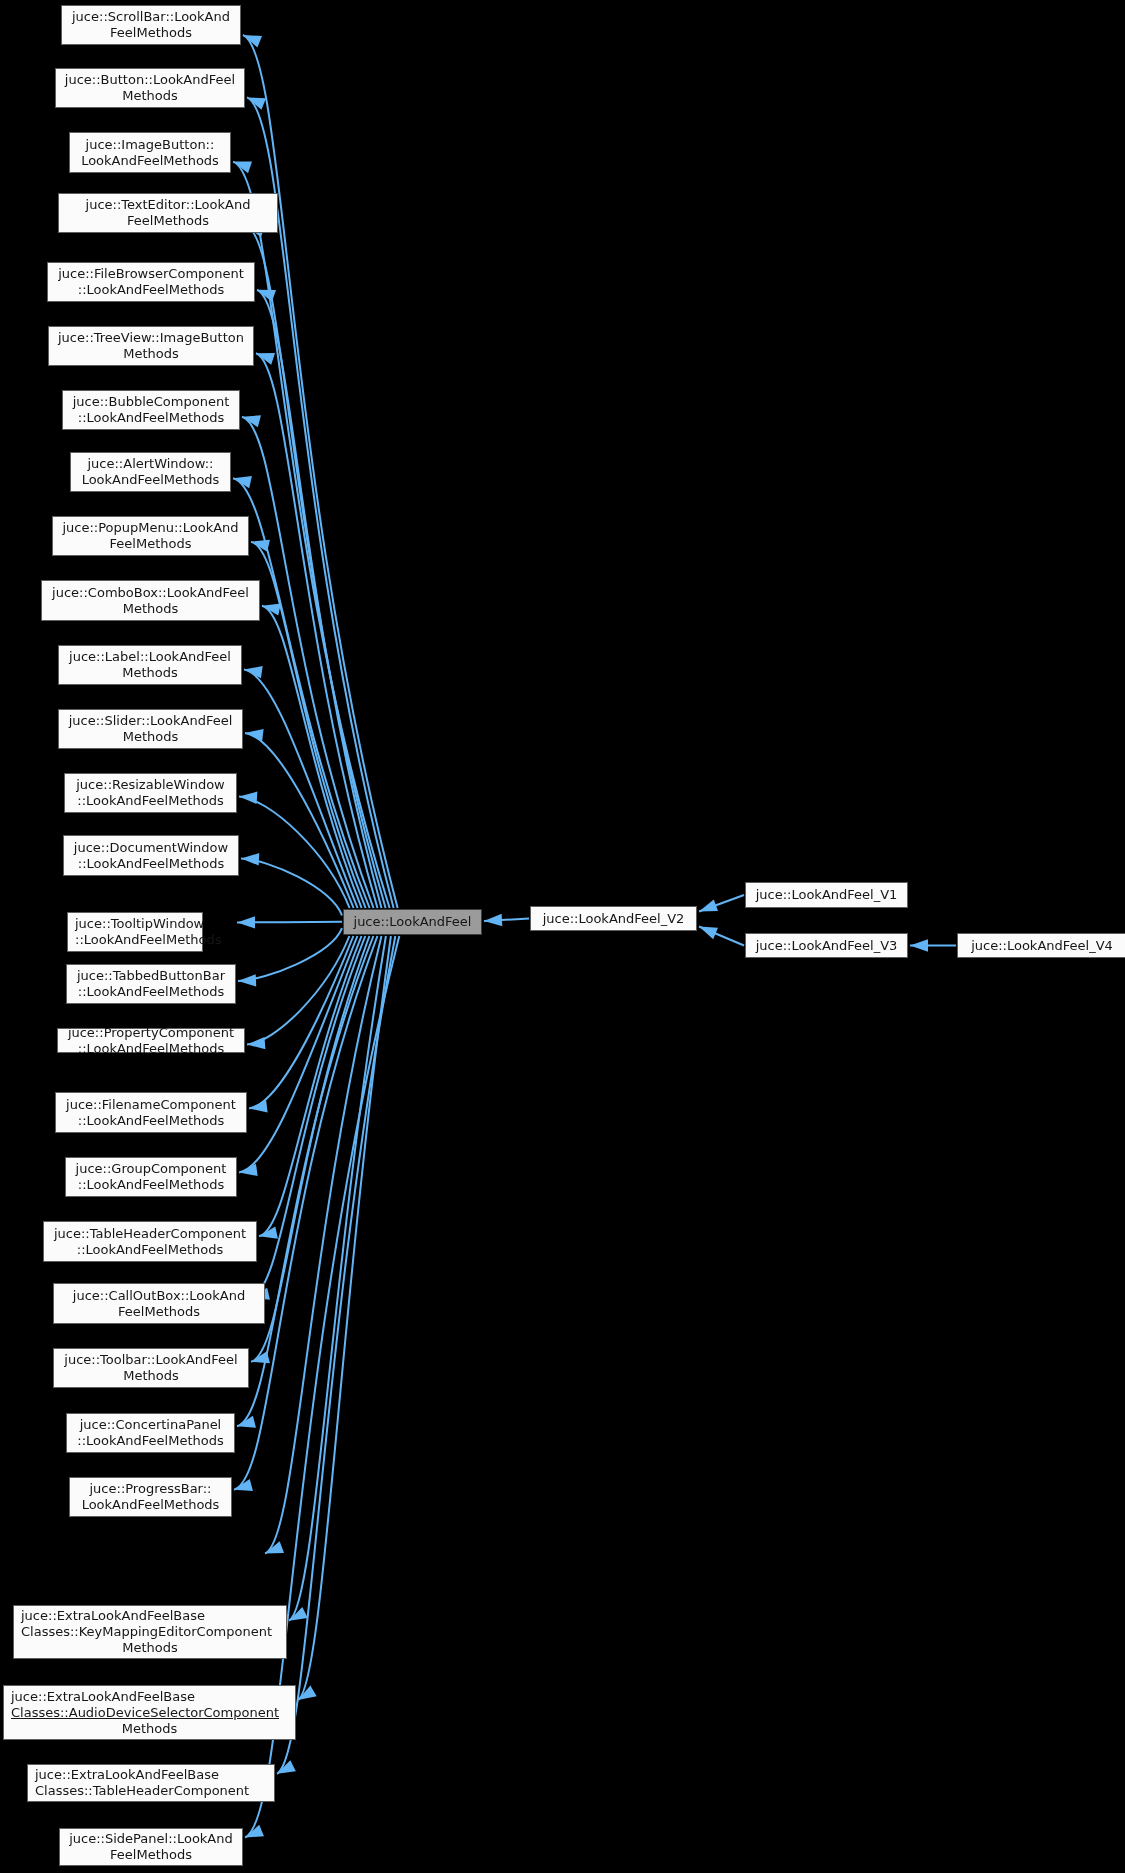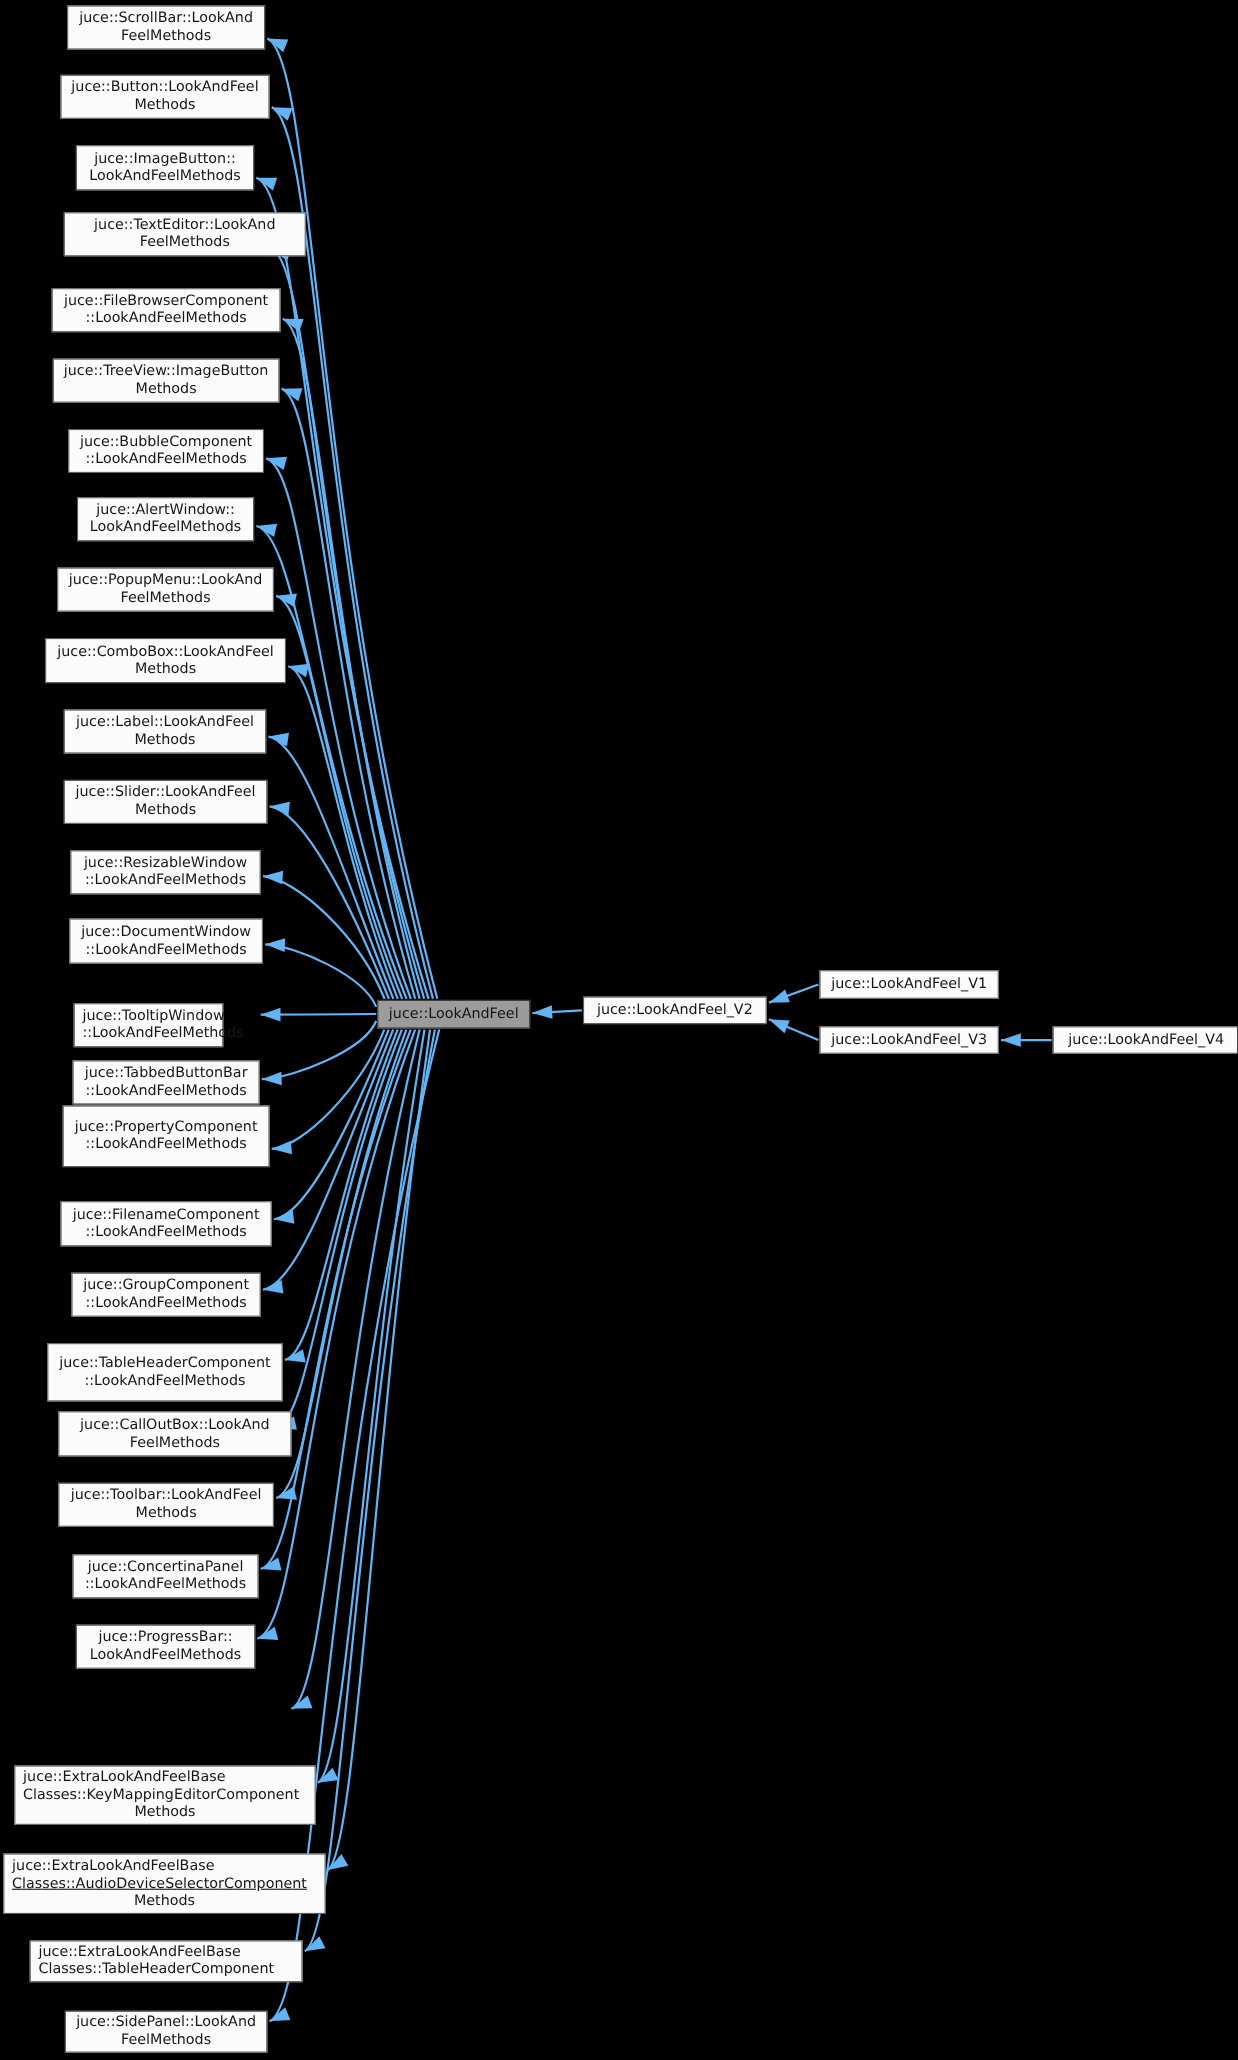--- a/index.html
+++ b/index.html
@@ -123,33 +123,33 @@
       <div class="ln">::LookAndFeelMethods</div>
     </div>
   <div class="node" style="left:67px;top:912px;width:136px;height:40px">
       <div class="ln">juce::TooltipWindow</div>
       <div class="ln">::LookAndFeelMethods</div>
     </div>
   <div class="node" style="left:66px;top:964px;width:170px;height:40px">
       <div class="ln">juce::TabbedButtonBar</div>
       <div class="ln">::LookAndFeelMethods</div>
     </div>
-  <div class="node" style="left:57px;top:1005px;width:188px;height:56px">
+  <div class="node" style="left:57px;top:1028px;width:188px;height:25px">
       <div class="ln">juce::PropertyComponent</div>
       <div class="ln">::LookAndFeelMethods</div>
     </div>
   <div class="node" style="left:55px;top:1092px;width:192px;height:41px">
       <div class="ln">juce::FilenameComponent</div>
       <div class="ln">::LookAndFeelMethods</div>
     </div>
   <div class="node" style="left:65px;top:1157px;width:172px;height:40px">
       <div class="ln">juce::GroupComponent</div>
       <div class="ln">::LookAndFeelMethods</div>
     </div>
-  <div class="node" style="left:43px;top:1221px;width:214px;height:53px">
+  <div class="node" style="left:43px;top:1221px;width:214px;height:41px">
       <div class="ln">juce::TableHeaderComponent</div>
       <div class="ln">::LookAndFeelMethods</div>
     </div>
   <div class="node" style="left:53px;top:1283px;width:212px;height:41px">
       <div class="ln">juce::CallOutBox::LookAnd</div>
       <div class="ln">FeelMethods</div>
     </div>
   <div class="node" style="left:53px;top:1348px;width:196px;height:40px">
       <div class="ln">juce::Toolbar::LookAndFeel</div>
       <div class="ln">Methods</div>

